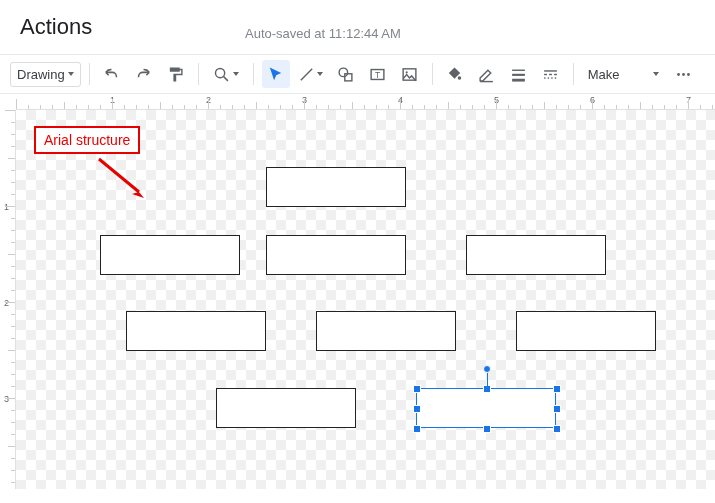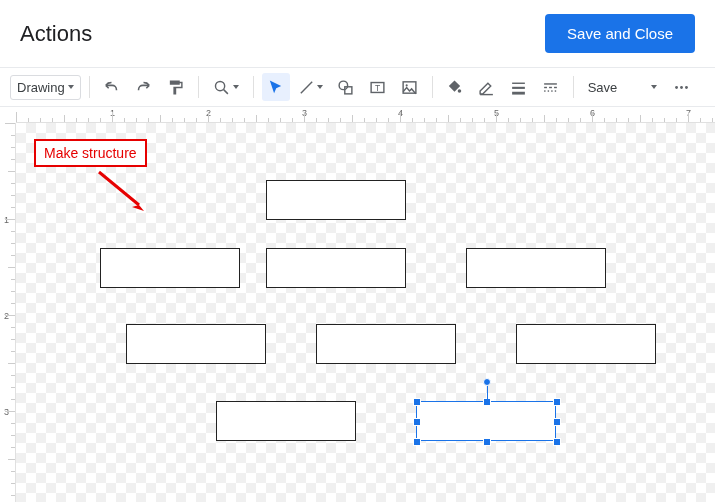--- a/index.html
+++ b/index.html
@@ -200,21 +200,21 @@
     border-left: 3px solid transparent;
     border-right: 3px solid transparent;
     border-top: 4px solid #5f6368;
   }
 </style>
 </head>
 <body>
 
 <div class="header">
   <div class="title">Actions</div>
-  <button class="save-btn">Save and Close</button>
+  <div class="autosave">Auto-saved at 11:12:44 AM</div>
 </div>
 
 <div class="toolbar">
   <button class="actions-btn">
     <span>Drawing</span>
     <span class="caret"></span>
   </button>
   <div class="divider"></div>
 
   <div class="tool">
@@ -304,21 +304,21 @@
         <rect x="17" y="11" width="4" height="2" fill="currentColor"></rect>
         <rect x="3" y="16" width="2" height="2" fill="currentColor"></rect>
         <rect x="8" y="16" width="2" height="2" fill="currentColor"></rect>
         <rect x="13" y="16" width="2" height="2" fill="currentColor"></rect>
         <rect x="18" y="16" width="2" height="2" fill="currentColor"></rect>
       </svg>
   </div>
   <div class="divider"></div>
 
   <div class="font-select">
-    <span>Save</span>
+    <span>Make</span>
     <span class="caret"></span>
   </div>
 
   <div class="tool">
     <svg width="17" height="17" viewBox="0 0 24 24">
         <circle cx="5" cy="12" r="2" fill="currentColor"></circle>
         <circle cx="12" cy="12" r="2" fill="currentColor"></circle>
         <circle cx="19" cy="12" r="2" fill="currentColor"></circle>
       </svg>
   </div>
@@ -426,21 +426,21 @@
       <div class="line" style="top: 312px; width: 4px;"></div>
       <div class="line" style="top: 324px; width: 4px;"></div>
       <div class="line" style="top: 336px; width: 7px;"></div>
       <div class="line" style="top: 348px; width: 4px;"></div>
       <div class="line" style="top: 360px; width: 4px;"></div>
       <div class="line" style="top: 372px; width: 4px;"></div>
     </div>
   <div class="canvas" id="cv">
 
     <div class="callout-box">
-      <span>Make structure</span>
+      <span>Arial structure</span>
     </div>
     <svg style="position:absolute;left:78px;top:44px" width="60" height="50">
       <line x1="5" y1="5" x2="45" y2="38" stroke="#e60000" stroke-width="3"></line>
       <polygon points="45,38 50,44 38,40" fill="#e60000"></polygon>
     </svg>
   <div class="shape-rect" style="left: 250px; top: 57px; width: 140px; height: 40px;"></div>
       <div class="shape-rect" style="left: 84px; top: 125px; width: 140px; height: 40px;"></div>
       <div class="shape-rect" style="left: 250px; top: 125px; width: 140px; height: 40px;"></div>
       <div class="shape-rect" style="left: 450px; top: 125px; width: 140px; height: 40px;"></div>
       <div class="shape-rect" style="left: 110px; top: 201px; width: 140px; height: 40px;"></div>

